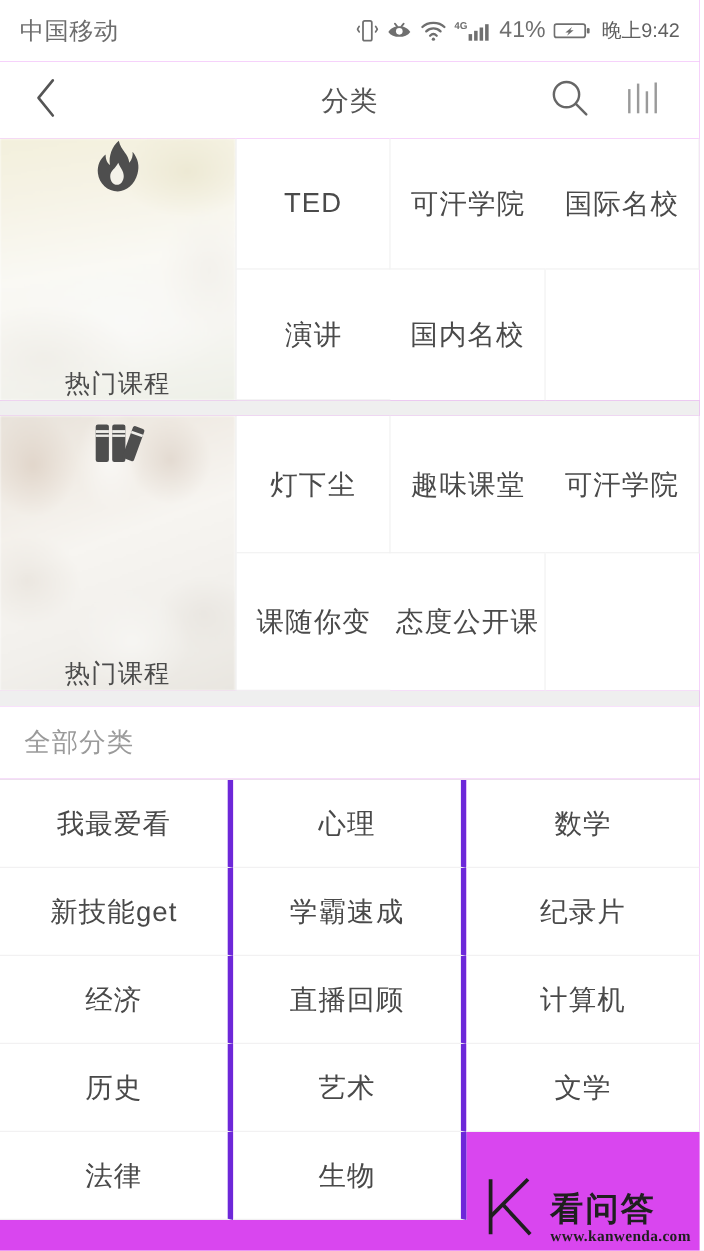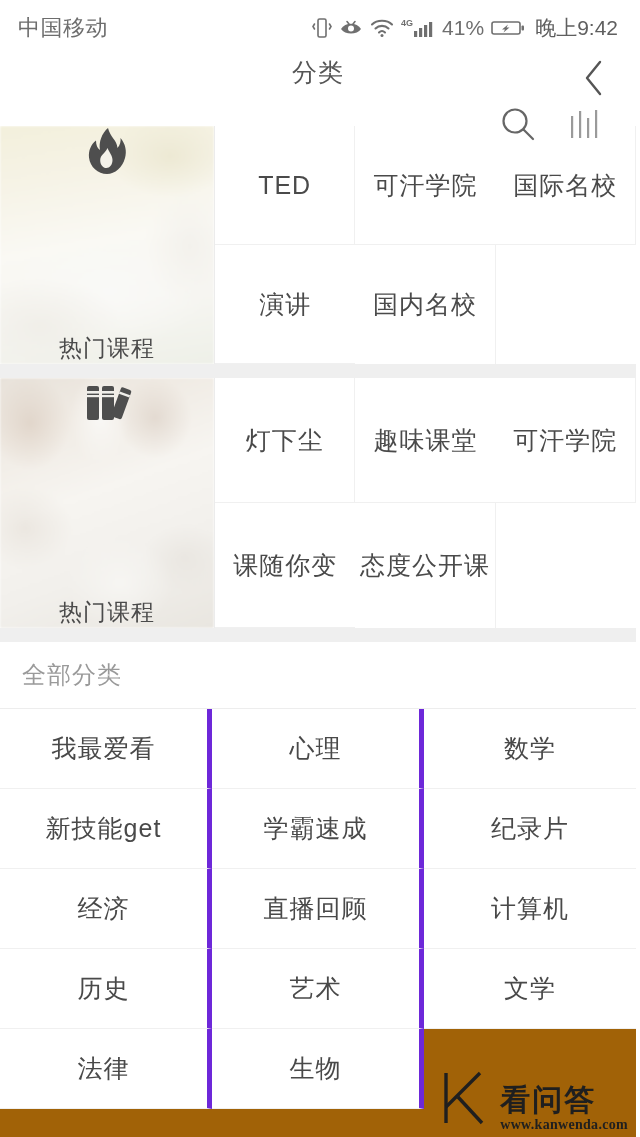--- a/index.html
+++ b/index.html
@@ -2,40 +2,40 @@
 <html><head>
 <meta charset="utf-8">
 <style>
   * { margin:0; padding:0; box-sizing:border-box; }
   html,body {
     width:640px; height:1137px;
     background:#ffffff;
     font-family:"Liberation Sans","DejaVu Sans",sans-serif;
     overflow:hidden;
   }
-  .screen { width:636px; height:1137px; position:relative; background:#a16207; }
+  .screen { width:636px; height:1137px; position:relative; background:#d946ef; }
 
   
   .statusbar {
     height:56px; display:flex; align-items:center;
     padding:0 18px; background:#fff;
   }
   .carrier { font-size:22px; color:#6d6d6d; letter-spacing:0.5px; }
   .status-right {
     margin-left:auto; display:flex; align-items:center; gap:7px;
     color:#6f6f6f;
   }
   .sicon { display:flex; }
   .battery-pct { font-size:21px; color:#6f6f6f; letter-spacing:0; }
-  .clock { font-size:21px; color:#5f5f5f; margin-left:3px; }
+  .clock { font-size:18px; color:#5f5f5f; margin-left:3px; }
 
   
   .navbar {
-    height:70px; display:flex; align-items:flex-end;
-    position:relative; background:#fff;flex-direction:column;
+    height:70px; display:flex; align-items:center;
+    position:relative; background:#fff;
   }
   .nav-back { width:84px; display:flex; align-items:center; justify-content:center; }
   .nav-title {
     position:absolute; left:0; right:0; text-align:center;
     font-size:25px; color:#555; letter-spacing:1px; pointer-events:none;
   }
   .nav-actions {
     margin-left:auto; display:flex; align-items:center; gap:30px;
     padding-right:30px;
   }

